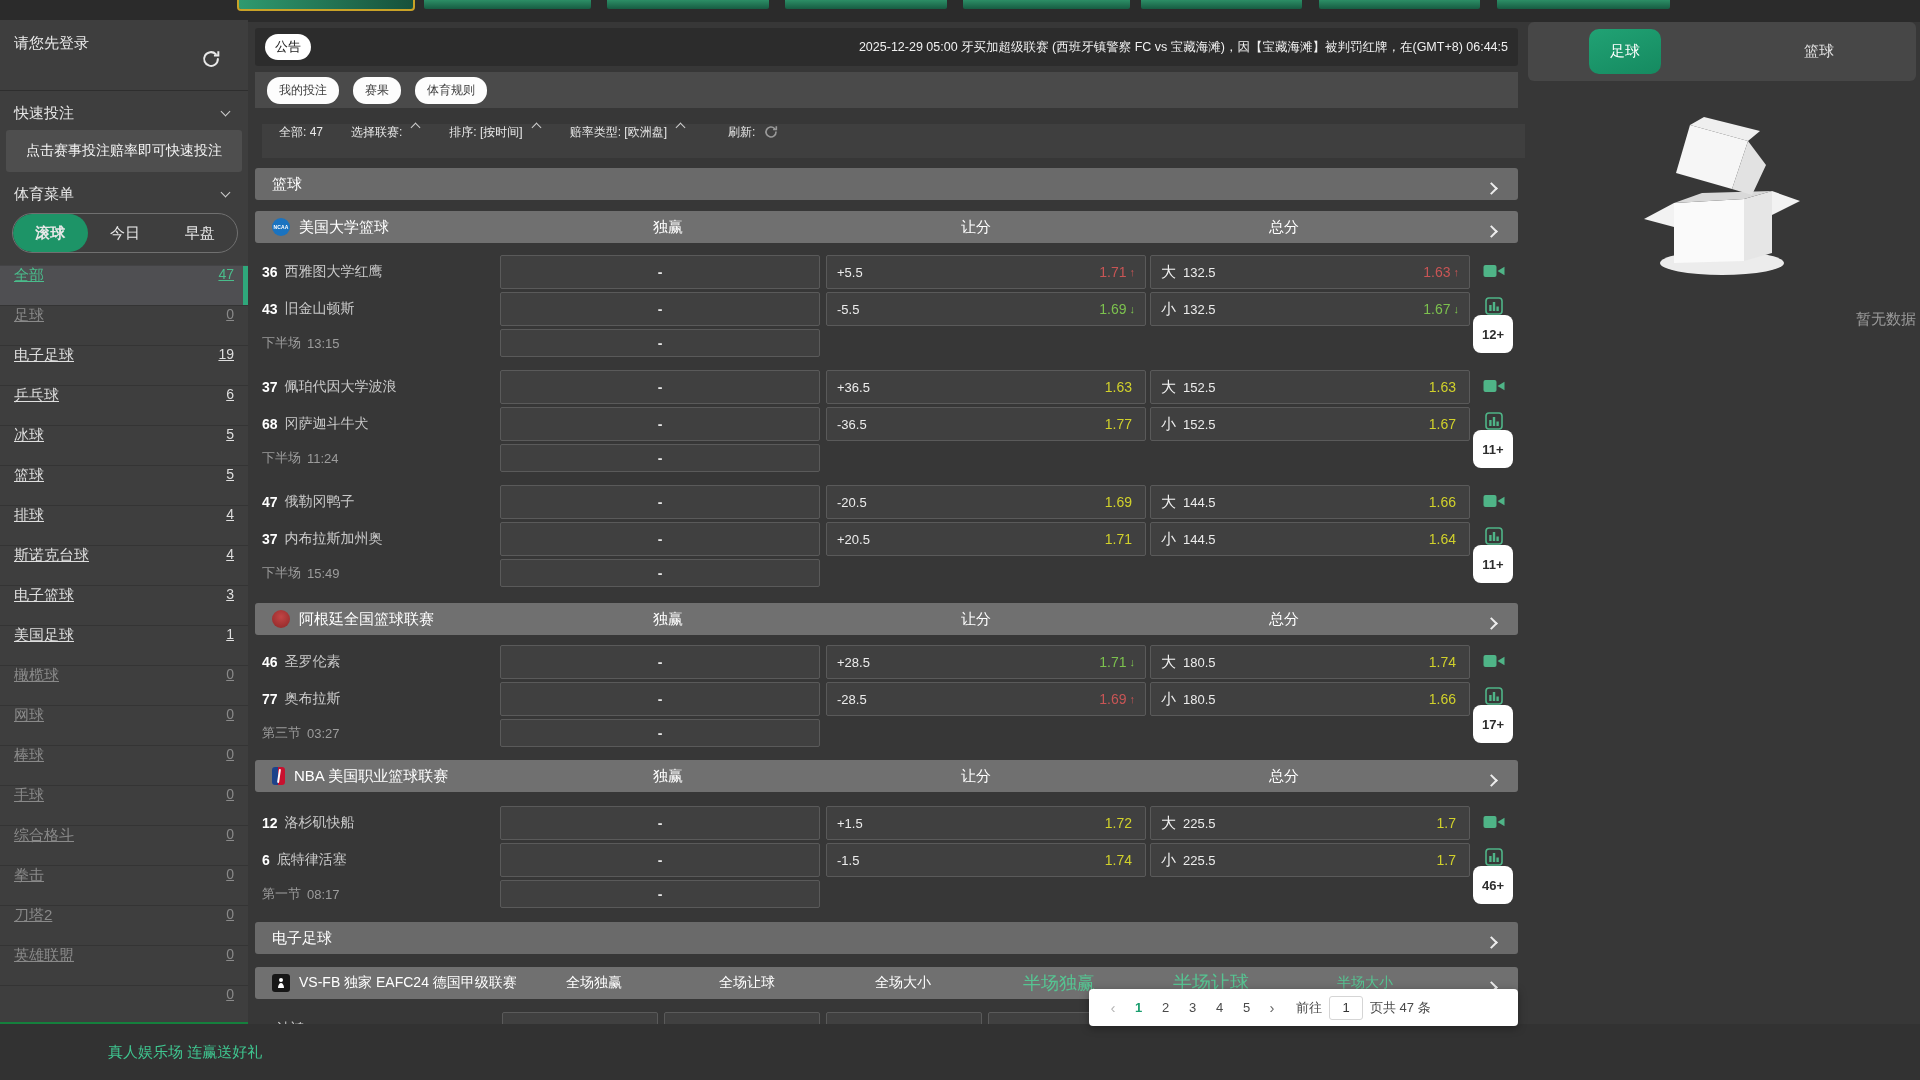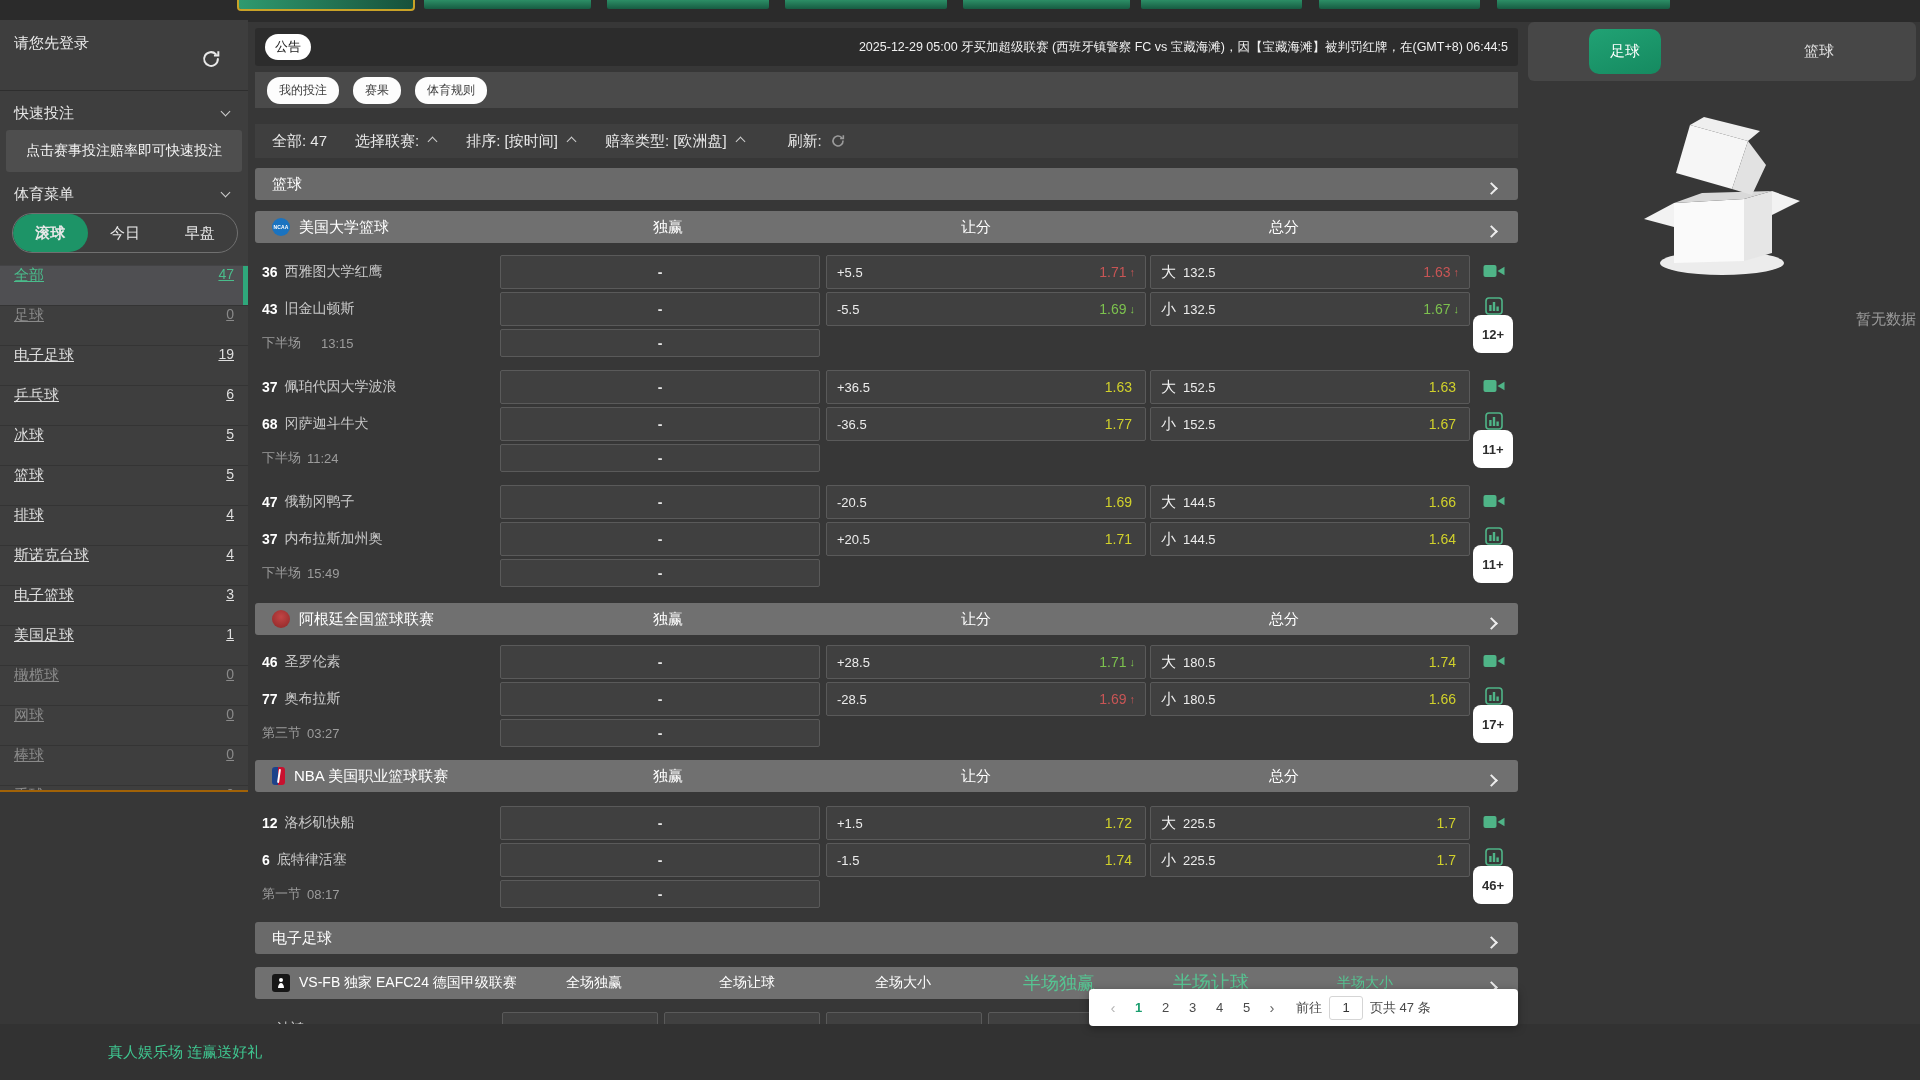--- a/index.html
+++ b/index.html
@@ -4,21 +4,21 @@
 <style>
 * { box-sizing:border-box; margin:0; padding:0; }
 html,body { width:1920px; height:1080px; }
 body { background:#2e2e2e; font-family:"Liberation Sans", sans-serif; overflow:hidden; position:relative; }
 #stage { position:absolute; left:0; top:0; width:1920px; height:1080px; background:#373737; }
 .topband { position:absolute; left:0; top:0; width:1920px; height:22px; background:#2b2b2b; }
 .tile { position:absolute; top:0; height:9px; background:linear-gradient(180deg,#2c8e66,#175c42); border-radius:0 0 2px 2px; cursor:pointer; }
 .tile.active { outline:2px solid #c9a227; background:linear-gradient(90deg,#2f9a6f,#17513b); }
 
 
-.sidebar { position:absolute; left:0; top:20px; width:248px; height:772px; background:#3e3e3e; border-bottom:2px solid #a16207; overflow:hidden;padding-left:32px; }
+.sidebar { position:absolute; left:0; top:20px; width:248px; height:1004px; background:#3e3e3e; border-bottom:2px solid #15803d; overflow:hidden;padding-left:32px; }
 .sb-login { position:absolute; left:14px; top:14px; font-size:15px; color:#ececec; }
 .sb-refresh { position:absolute; left:200px; top:28px; width:22px; height:22px; color:#e8e8e8; cursor:pointer; }
 .sb-div { position:absolute; left:0; top:70px; width:248px; height:1px; background:#2e2e2e; }
 .sb-sec { position:absolute; left:14px; font-size:15px; color:#e5e5e5; }
 .sb-chev { position:absolute; left:222px; }
 .sb-hint { position:absolute; left:6px; top:110px; width:236px; height:42px; background:#4e4e4e; border-radius:3px; display:flex; align-items:center; justify-content:center; font-size:14px; color:#f5f5f5; cursor:pointer; }
 .sb-pills { position:absolute; left:12px; top:193px; width:226px; height:40px; border:1px solid #707070; border-radius:20px; display:flex; overflow:hidden; }
 .sb-pill { flex:1; display:flex; align-items:center; justify-content:center; font-size:15px; color:#e8e8e8; border-radius:20px; cursor:pointer; }
 .sb-pill.active { background:#1d9467; font-weight:bold; }
 .sb-list { position:absolute; left:0; top:245px; width:248px; }
@@ -35,21 +35,21 @@
 .chev.right { transform:rotate(-45deg); }
 .chev.big { width:9px; height:9px; border-width:2px; border-color:#ededed; }
 
 
 .main { position:absolute; left:255px; top:0; width:1263px; height:1080px; }
 .announce { position:absolute; top:28px; left:0; width:1263px; height:38px; background:#2c2c2c; border-radius:3px; display:flex; align-items:center; padding:0 10px; }
 .gg-pill { background:#fff; color:#222; font-size:13px; border-radius:13px; padding:4px 10px; cursor:pointer; }
 .announce .txt { margin-left:auto; font-size:12.5px; color:#f0f0f0; white-space:nowrap; }
 .navtabs { position:absolute; top:72px; left:0; width:1263px; height:36px; background:#4a4a4a; display:flex; align-items:center; padding-left:12px; gap:14px; }
 .nav-pill { background:#fdfdfd; color:#3c3c3c; font-size:12px; padding:5px 12px; border-radius:13px; cursor:pointer; }
-.filterbar { position:absolute; top:124px; left:0; width:1263px; height:34px; background:#3f3f3f; display:flex; align-items:center; font-size:15px; color:#e8e8e8; padding-left:17px; }
+.filterbar { position:absolute; top:124px; left:7px; width:1263px; height:34px; background:#3f3f3f; display:flex; font-size:12px; color:#e8e8e8; padding-left:17px; }
 .f-refresh { width:16px; height:16px; color:#9a9a9a; margin-left:8px; cursor:pointer; }
 
 .sbar, .lbar { position:absolute; left:0; width:1263px; height:32px; border-radius:3px; display:flex; align-items:center; padding:0 17px; color:#fff; font-size:15px; }
 .sbar { background:#6a6a6a; }
 .lbar { background:#707070; }
 .lname { white-space:nowrap; }
 .lcol { position:absolute; transform:translateX(-50%); font-size:15px; color:#fff; }
 .lcol.accent { color:#56c492; }
 .bar-chev { position:absolute; right:22px; top:11px; }
 
@@ -268,21 +268,21 @@
       <div class="trow t1">
           <b>36</b>
           <span>西雅图大学红鹰</span>
         </div>
       <div class="trow t2">
           <b>43</b>
           <span>旧金山顿斯</span>
         </div>
       <div class="trow t3">
           <span>下半场</span>
-          <span style="margin-left:20px">13:15</span>
+          <span style="margin-left:6px">13:15</span>
         </div>
       <div class="cell cw r1">-</div>
       <div class="cell cw r2">-</div>
       <div class="cell cw r3">-</div>
       <div class="cell ch r1">
           <span class="line">+5.5</span>
           <span class="odds up">
             <span>1.71</span>
             <span class="arr">↑</span>
           </span>

